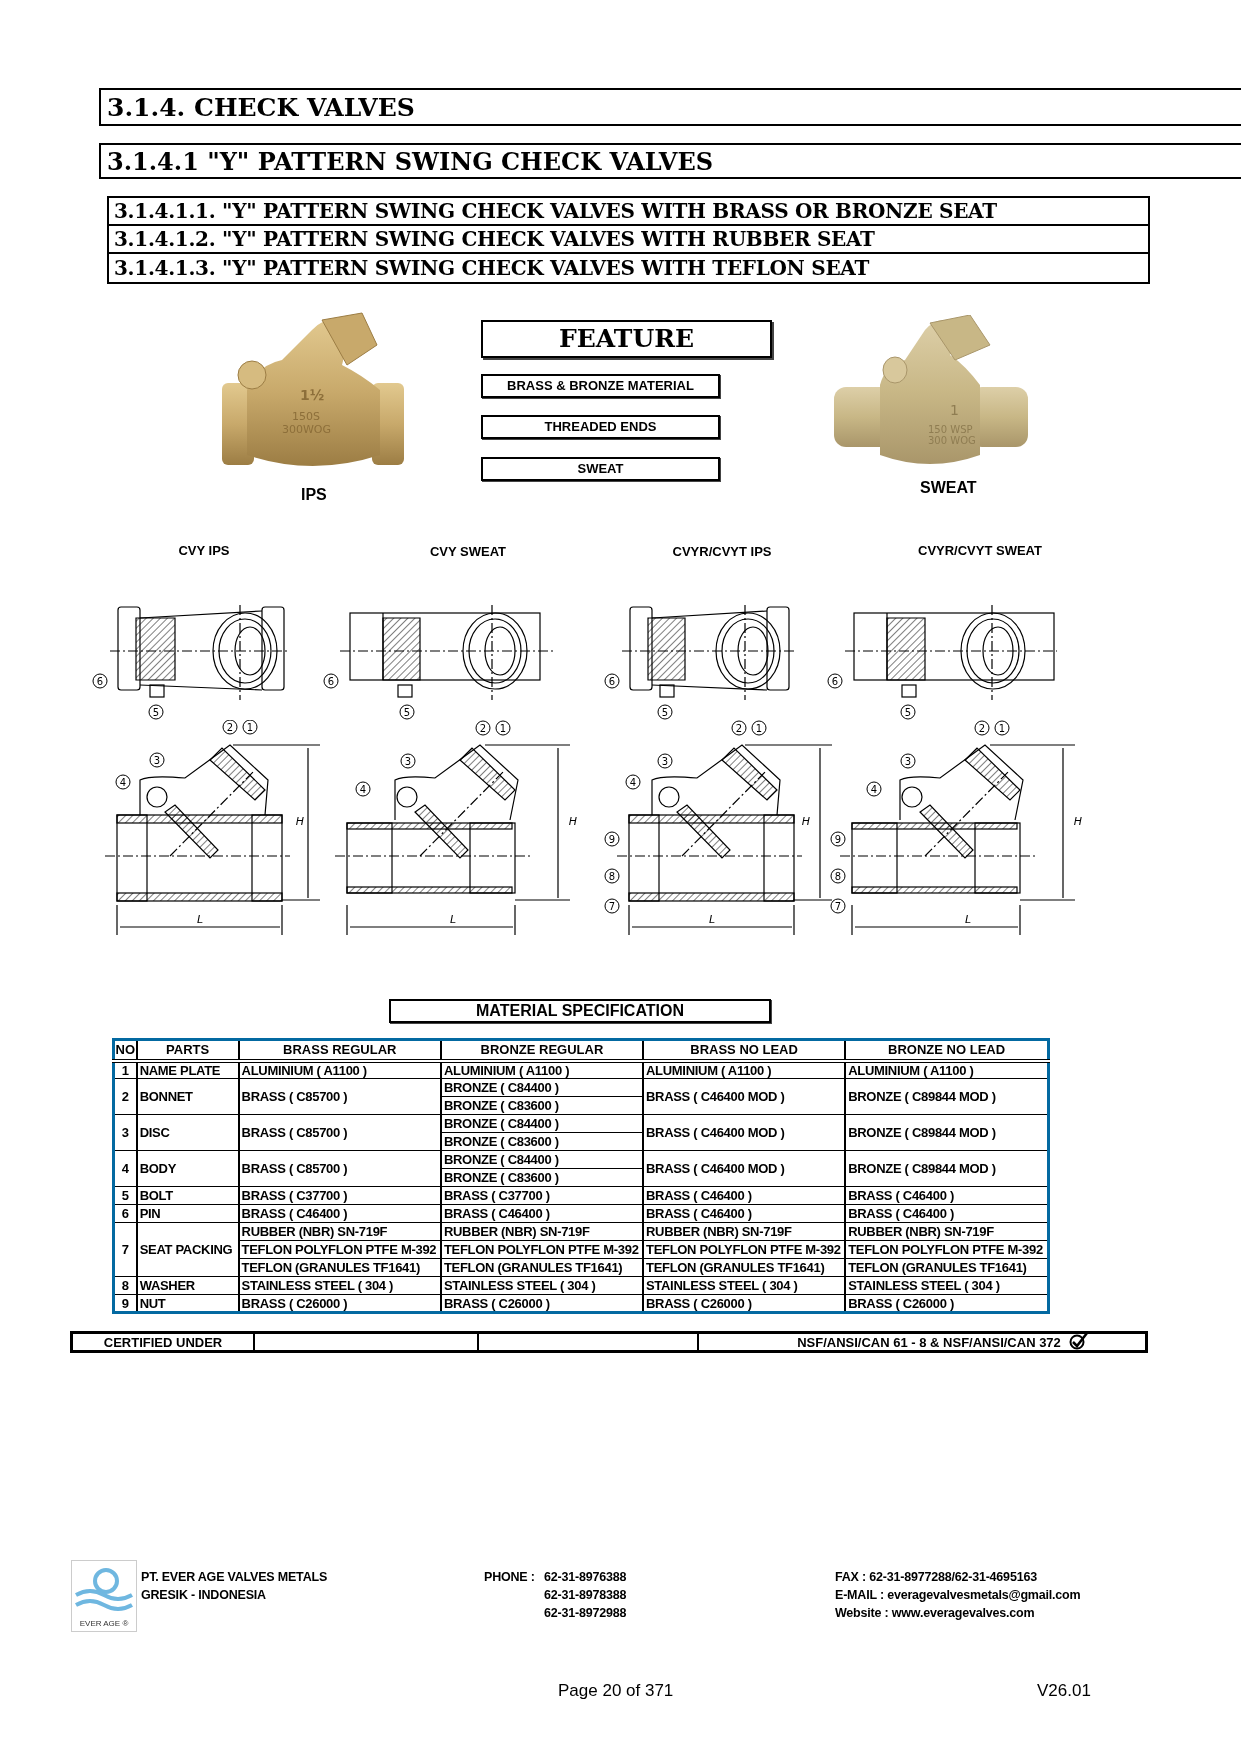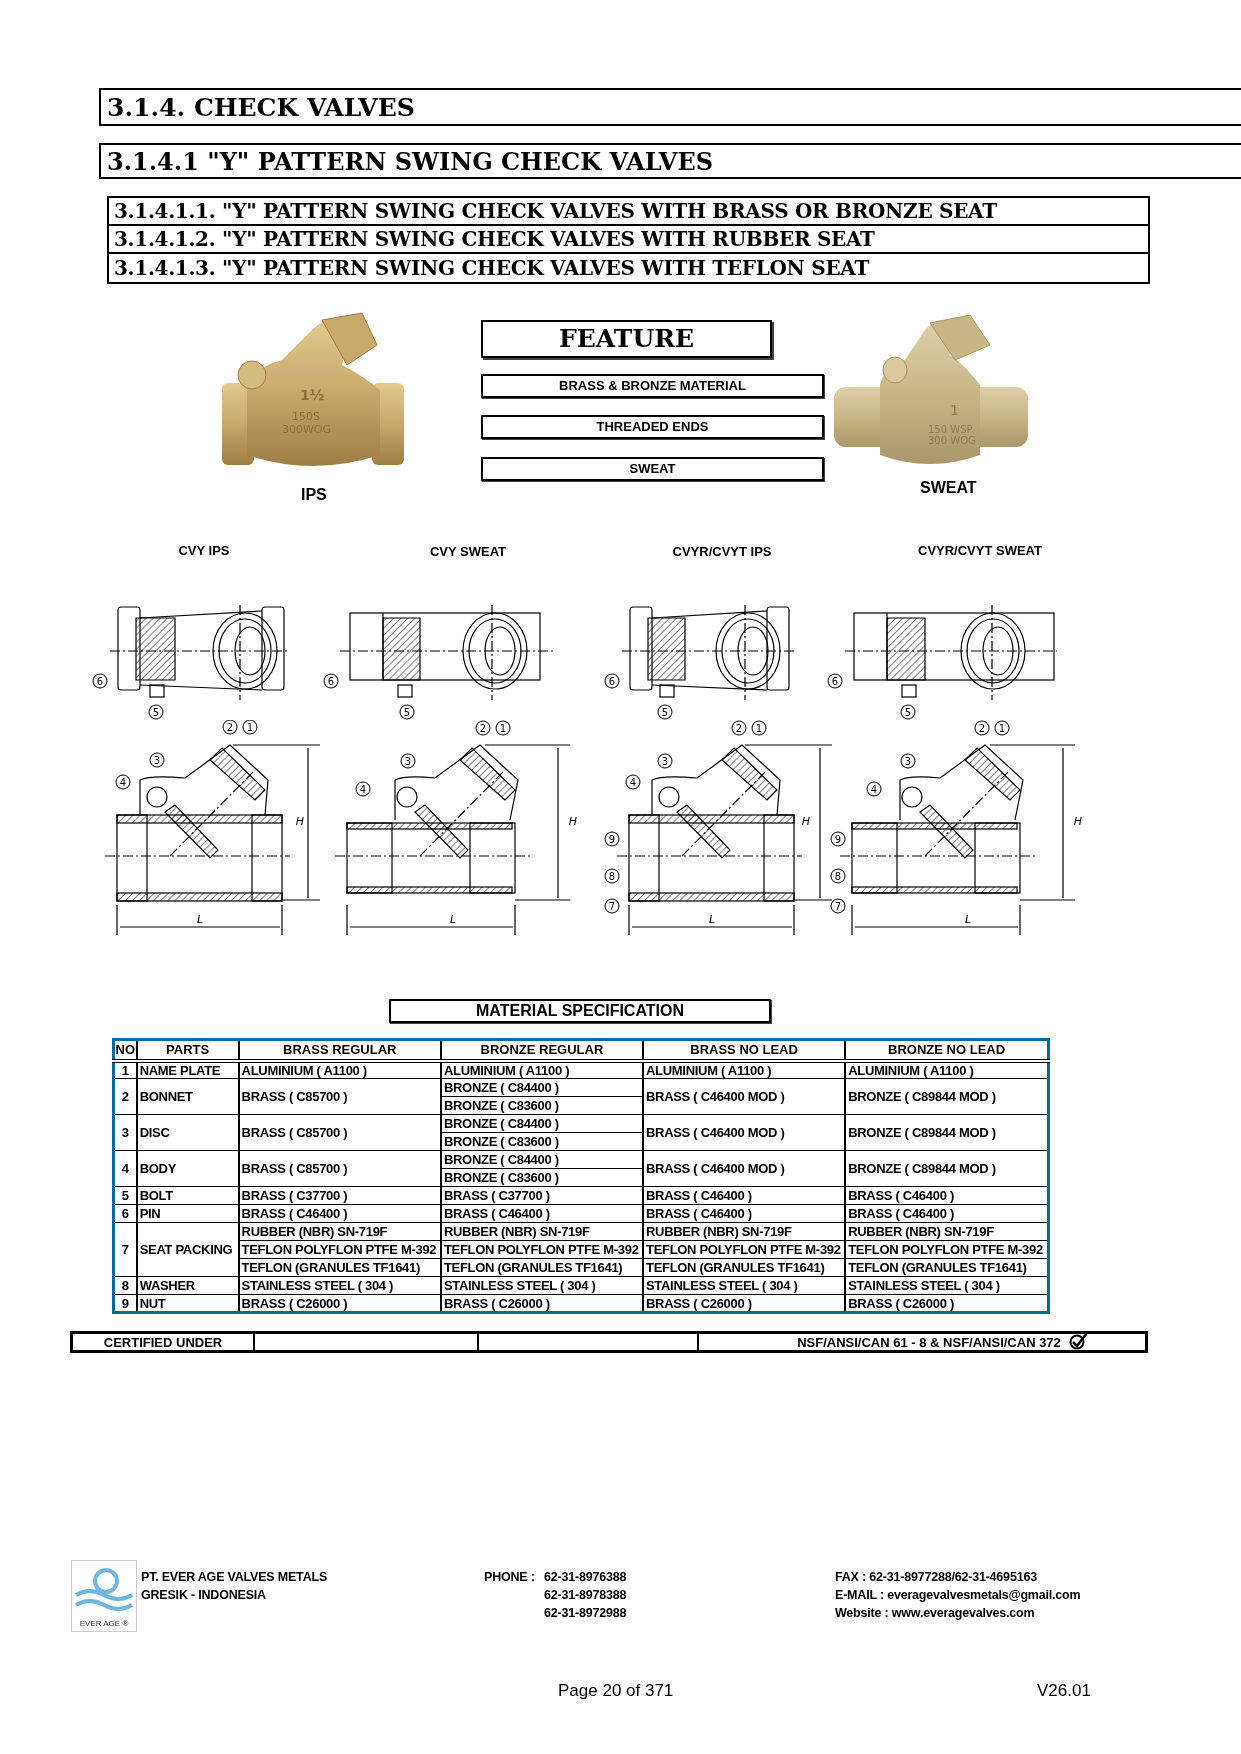--- a/index.html
+++ b/index.html
@@ -6,21 +6,21 @@
   body { width: 1241px; height: 1754px; background: #fff; position: relative; font-family: "Liberation Sans", sans-serif; color: #000; overflow: hidden; }
   .hbox { position: absolute; left: 99px; width: 1168px; border: 2px solid #000; font-family: "DejaVu Serif", "Liberation Serif", serif; font-weight: bold; padding-left: 6px; display: flex; align-items: center; }
   .h1 { top: 88px; height: 38px; font-size: 25px; }
   .h2 { top: 143px; height: 36px; font-size: 24px; }
   .h3grp { position: absolute; left: 107px; top: 196px; width: 1043px; border: 2px solid #000; }
   .h3 { height: 28px; font-family: "DejaVu Serif", "Liberation Serif", serif; font-weight: bold; font-size: 20px; padding-left: 5px; display: flex; align-items: center; border-bottom: 2px solid #000; letter-spacing: -0.3px; }
   .h3:last-child { border-bottom: none; }
   .photo { position: absolute; background: #fff; }
   .photo-label { position: absolute; font-weight: bold; font-size: 16px; }
   .feat-title { position: absolute; left: 481px; top: 320px; width: 291px; height: 38px; border: 2px solid #000; box-shadow: 2px 2px 0 #444; font-family: "DejaVu Serif", "Liberation Serif", serif; font-weight: bold; font-size: 25px; text-align: center; line-height: 34px; }
-  .feat-item { position: absolute; left: 481px; width: 343px; height: 24px; border: 2px solid #000; box-shadow: 1px 1px 0 #444; font-weight: bold; font-size: 13px; text-align: center; line-height: 20px; }
+  .feat-item { position: absolute; left: 481px; width: 239px; height: 24px; border: 2px solid #000; box-shadow: 1px 1px 0 #444; font-weight: bold; font-size: 13px; text-align: center; line-height: 20px; }
   .diag-title { position: absolute; font-weight: bold; font-size: 13px; text-align: center; width: 200px; }
   .diagram { position: absolute; }
   .mat-title { position: absolute; left: 389px; top: 999px; width: 382px; height: 24px; border: 2px solid #000; box-shadow: 1px 1px 0 #444; font-weight: bold; font-size: 16px; text-align: center; line-height: 20px; }
   table.spec { position: absolute; left: 70px; top: 1038px; width: 938px; border-collapse: collapse; border: 3px solid #0369a1; font-size: 13px; font-weight: bold; margin-left: 42px; }
   table.spec th { border: 2px solid #000; height: 21px; text-align: center; font-size: 13px; }
   table.spec thead tr { border-bottom: 4px double #000; }
   table.spec td { border: 1px solid #000; border-left: 2px solid #000; border-right: 2px solid #000; height: 18px; padding: 0 2px; white-space: nowrap; letter-spacing: -0.3px; }
   table.spec td.no { text-align: center; }
   table.spec td.sub { height: 18px; }
   .cert { position: absolute; left: 70px; top: 1331px; width: 1078px; height: 22px; border: 3px solid #000; display: flex; font-weight: bold; font-size: 13px; }

